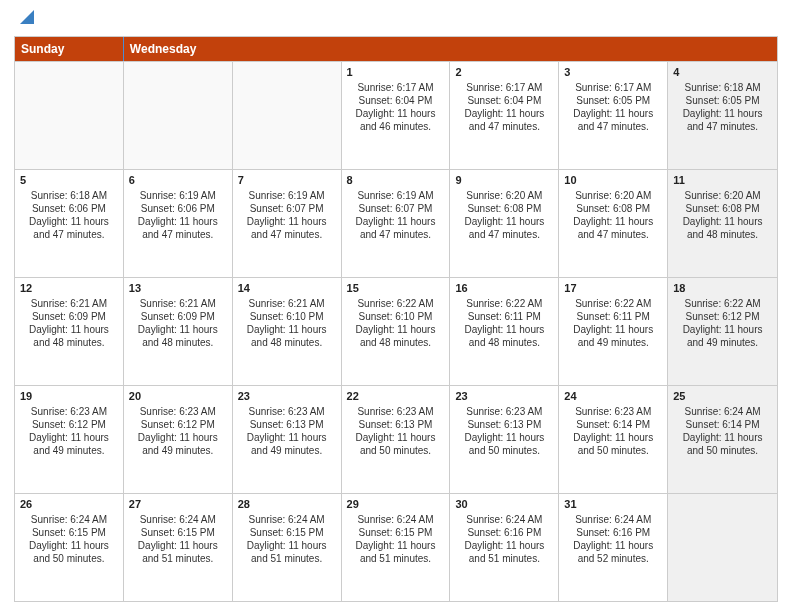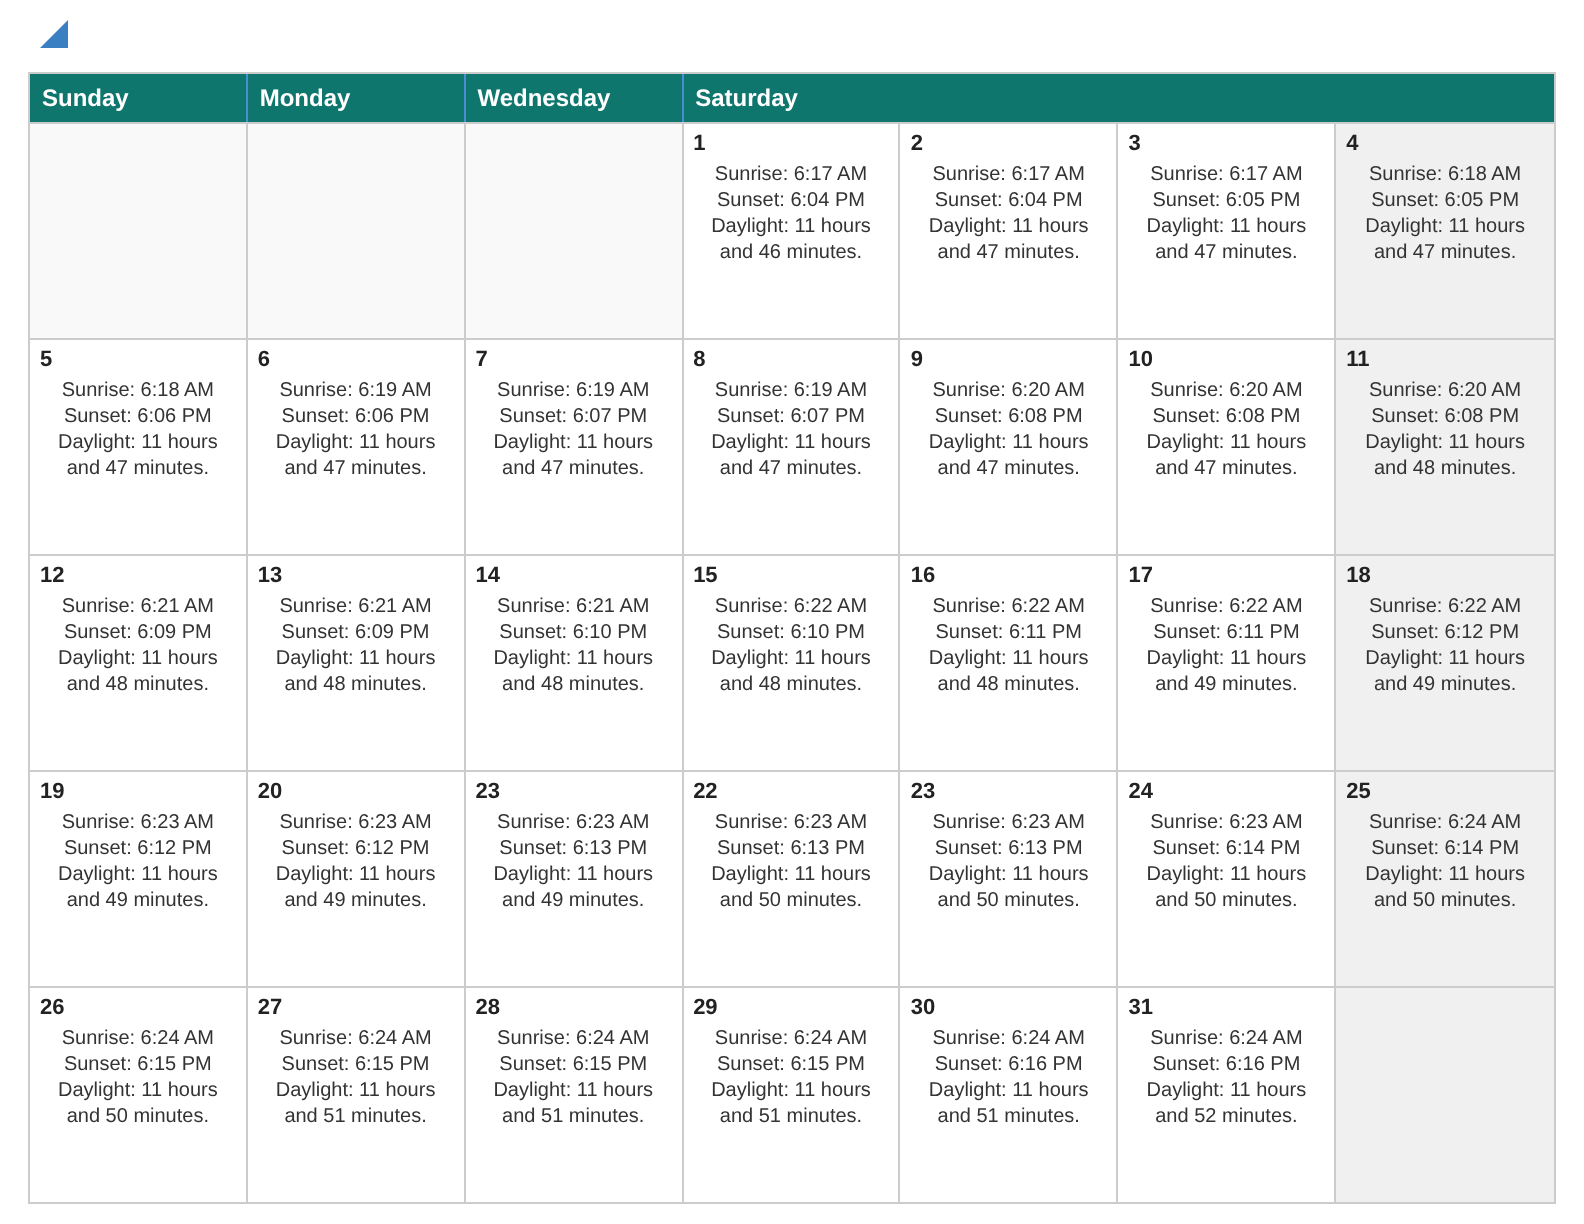--- a/index.html
+++ b/index.html
@@ -68,21 +68,21 @@
     }
     .calendar {
       flex: 1;
       border: 1px solid #ccc;
       display: flex;
       flex-direction: column;
     }
     .cal-header-row {
       display: grid;
       grid-template-columns: repeat(7, 1fr);
-      background: #0f766e;
+      background: #c2410c;
     }
     .cal-header-cell {
       color: #fff;
       font-weight: bold;
       font-size: 12px;
       padding: 5px 6px;
       border-right: 1px solid #4a8dd5;
     }
     .cal-header-cell:last-child { border-right: none; }
     .cal-body {
@@ -141,23 +141,21 @@
     </div>
     <div class="title-section">
       <div class="month-title"></div>
       <div class="location-title"></div>
     </div>
   </div>
 
   <div class="calendar">
     <div class="cal-header-row">
     <div class="cal-header-cell">Sunday</div>
-        <div class="cal-header-cell">Monday</div>
         <div class="cal-header-cell">Wednesday</div>
-        <div class="cal-header-cell">Saturday</div>
       </div>
     <div class="cal-body">
     <div class="cal-row">
           <div class="cal-cell empty"></div>
           <div class="cal-cell empty"></div>
           <div class="cal-cell empty"></div>
           <div class="cal-cell">
             <span class="day-num">1</span>
             <div class="cell-text" style="white-space: pre-wrap;">Sunrise: 6:17 AM
 Sunset: 6:04 PM

